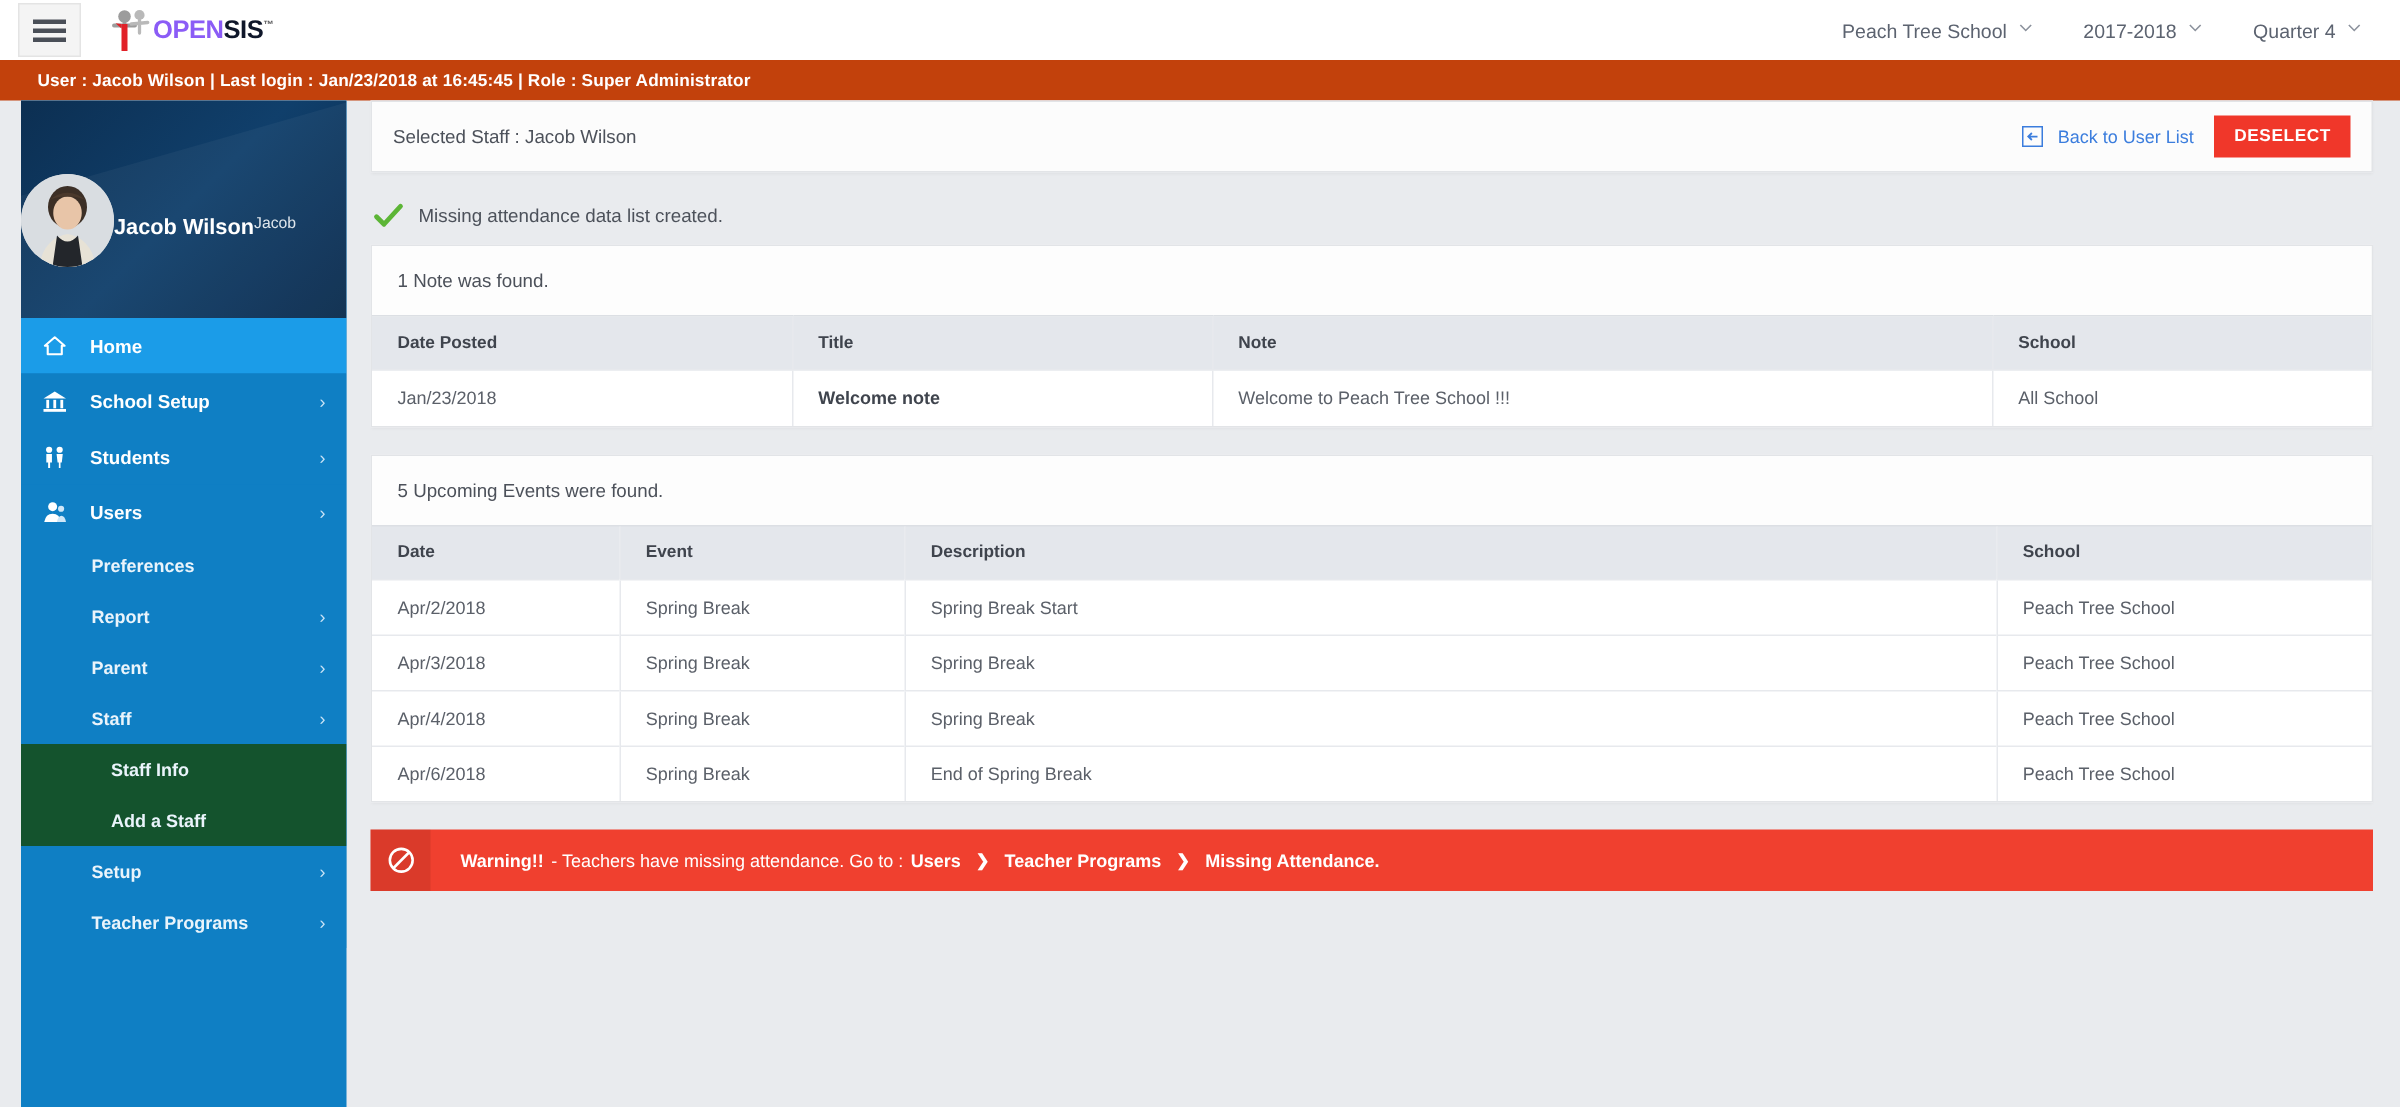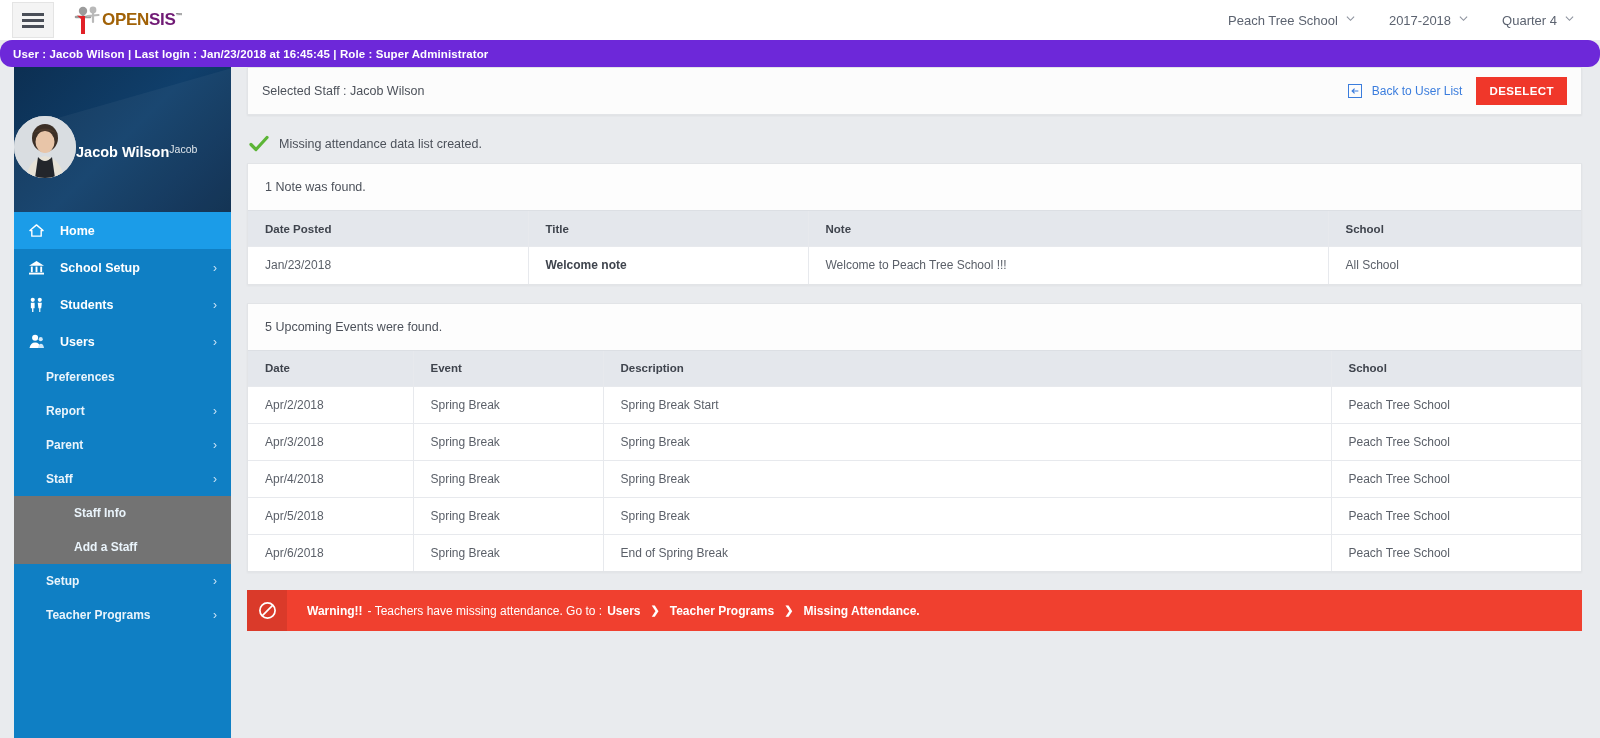--- a/index.html
+++ b/index.html
@@ -26,41 +26,41 @@
     display: block; width: 22px; height: 3px; background: #4a4f58;
   }
   .logo {
     margin-left: 18px; display: flex; align-items: center; height: 36px;
   }
   .logo-mark { width: 34px; height: 30px; }
   .logo-text {
     font-size: 17px; font-weight: bold; letter-spacing: -0.3px;
     position: relative; left: -4px;
   }
-  .logo-open { color: #a16207; }
-  .logo-sis { color: #701a75; }
+  .logo-open { color: #8b5cf6; }
+  .logo-sis { color: #0f172a; }
   .logo-tm { font-size: 7px; color: #58585a; vertical-align: super; }
 
   .top-right {
     margin-left: auto; display: flex; align-items: center;
     gap: 34px; padding-right: 26px;
   }
   .top-select {
     display: flex; align-items: center; gap: 8px;
     font-size: 13px; color: #5c6370; cursor: pointer;
   }
   .caret { width: 9px; height: 9px; position: relative; top: -2px; }
   .caret svg { display: block; }
 
   
   .userbar {
-    height: 27px; background: #6d28d9; color: #fff;
+    height: 27px; background: #c2410c; color: #fff;
     display: flex; align-items: center;
     font-size: 11.5px; font-weight: bold;
-    padding-left: 13px; letter-spacing: 0.1px; border-radius: 12px;
+    padding-left: 25px; letter-spacing: 0.1px;
   }
 
   
   .layout { display: flex; height: 671px; }
 
   
   .sidebar {
     width: 217px; margin-left: 14px; margin-top: 0px;
     background: #0f7fc4; display: flex; flex-direction: column;
     overflow: hidden;
@@ -110,24 +110,24 @@
   }
   .navitem .nav-label { margin-left: 6px; }
   .navitem .arrow {
     margin-left: auto; margin-right: 14px;
     font-size: 12px; color: #cbe4f6; font-weight: normal;
   }
   .submenu { background: #0f7fc4; }
   .subitem {
     height: 34px; display: flex; align-items: center;
     color: #eaf4fb; font-size: 12px; font-weight: bold;
-    padding-left: 32px; cursor: pointer;
+    padding-left: 47px; cursor: pointer;
   }
   .subitem .arrow { margin-left: auto; margin-right: 14px; font-size: 12px; color: #cbe4f6; font-weight: normal; }
-  .subgroup { background: #737373; }
+  .subgroup { background: #14532d; }
   .subsubitem {
     height: 34px; display: flex; align-items: center;
     color: #eaf4fb; font-size: 12px; font-weight: bold;
     padding-left: 60px; cursor: pointer;
   }
 
   
   .main {
     flex: 1; padding: 0 18px 4px 16px;
     display: flex; flex-direction: column;
@@ -450,26 +450,20 @@
             <td class="c3 col-sep">Spring Break</td>
             <td class="c4 col-sep">Peach Tree School</td>
           </tr>
           <tr>
             <td class="c1">Apr/4/2018</td>
             <td class="c2 col-sep">Spring Break</td>
             <td class="c3 col-sep">Spring Break</td>
             <td class="c4 col-sep">Peach Tree School</td>
           </tr>
           <tr>
-            <td class="c1">Apr/5/2018</td>
-            <td class="c2 col-sep">Spring Break</td>
-            <td class="c3 col-sep">Spring Break</td>
-            <td class="c4 col-sep">Peach Tree School</td>
-          </tr>
-          <tr>
             <td class="c1">Apr/6/2018</td>
             <td class="c2 col-sep">Spring Break</td>
             <td class="c3 col-sep">End of Spring Break</td>
             <td class="c4 col-sep">Peach Tree School</td>
           </tr>
         </tbody>
       </table>
     </div>
 
     <div class="warning">

